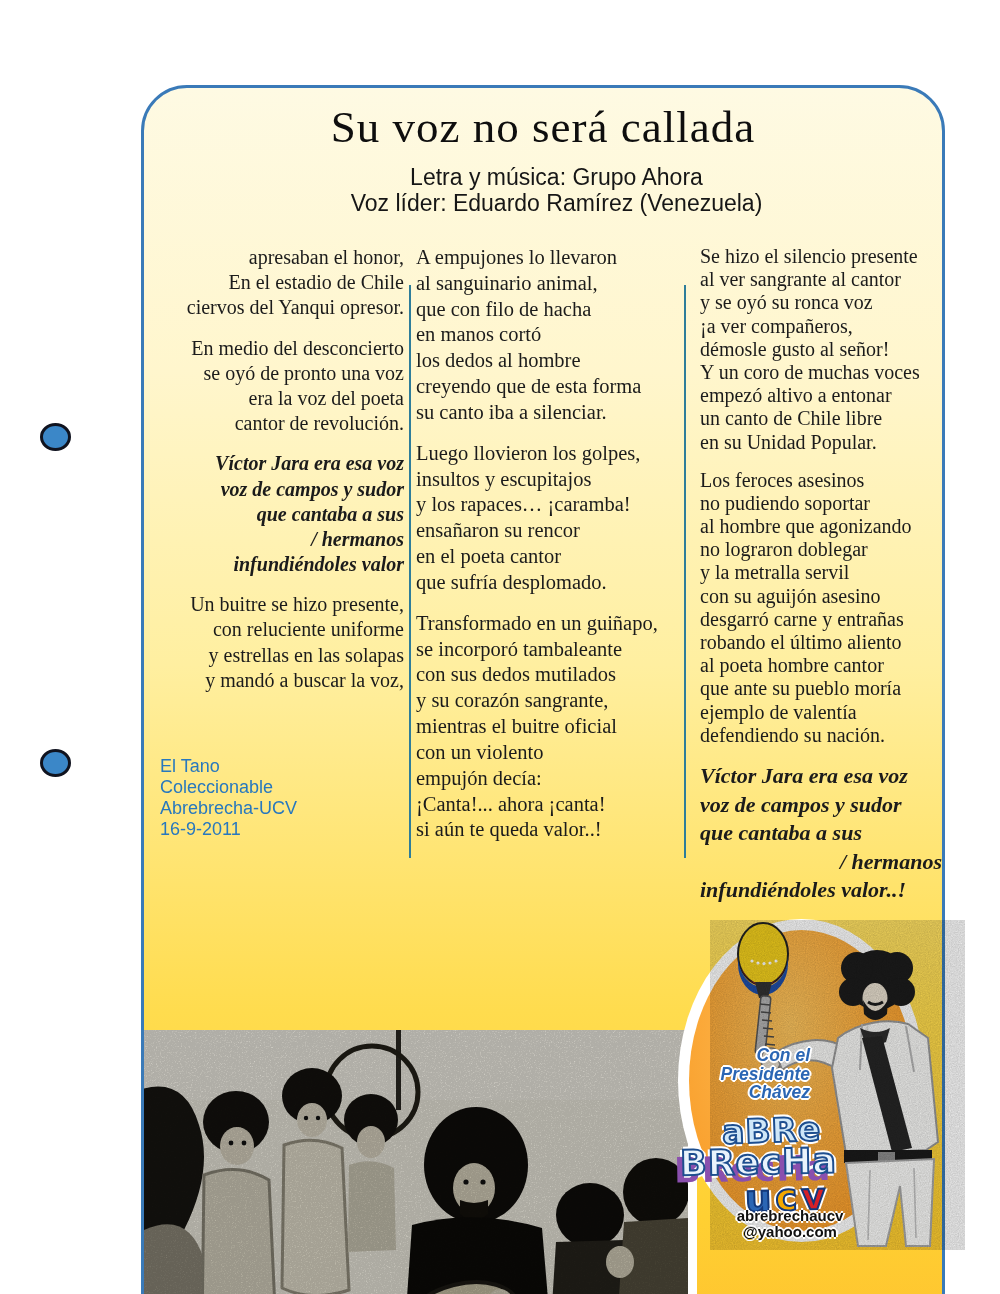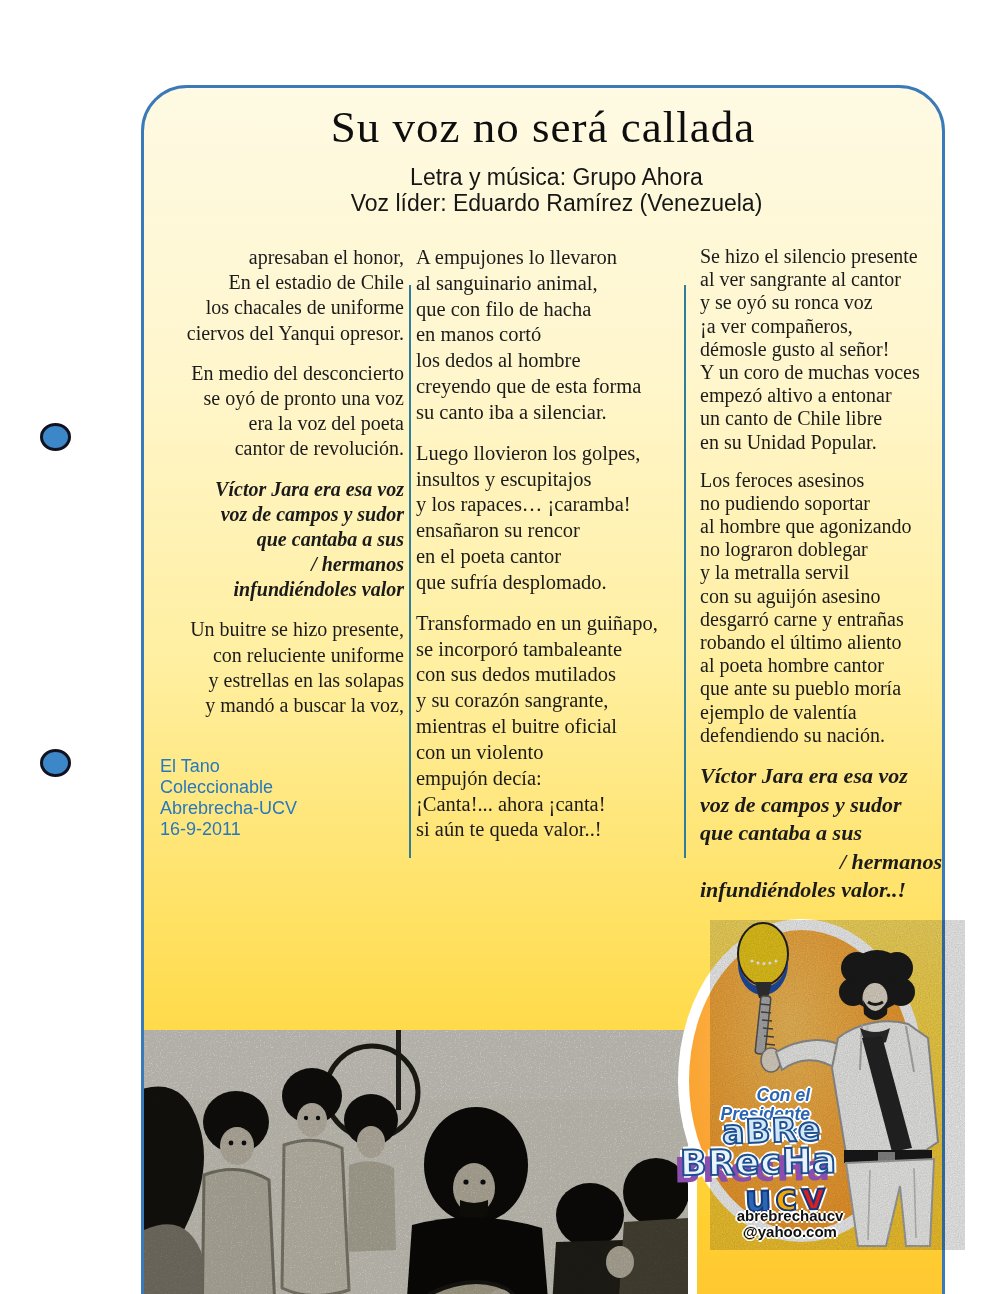--- a/index.html
+++ b/index.html
@@ -54,21 +54,21 @@
   
   .logo-group{position:absolute;left:650px;top:915px;width:330px;height:345px;z-index:5;}
   .halo{position:absolute;left:28px;top:4px;width:247px;height:323px;border-radius:50%;
     background:#ffffff;}
   .orange-ellipse{position:absolute;left:39px;top:15px;width:225px;height:301px;border-radius:50%;
     background:radial-gradient(ellipse at 45% 32%, #fcc45e 0%, #fbab3c 45%, #f7941e 100%);}
 
   .tagline{position:absolute;left:22px;top:131px;width:138px;text-align:right;
     font-family:"Liberation Sans",sans-serif;font-weight:bold;font-style:italic;
     font-size:17.5px;line-height:1.07;color:#2b66b4;
-    text-shadow:-2px 0 #fff,2px 0 #fff,0 -2px #fff,0 2px #fff,-1px -1px #fff,1px 1px #fff,-1px 1px #fff,1px -1px #fff;margin-top:40px;}
+    text-shadow:-2px 0 #fff,2px 0 #fff,0 -2px #fff,0 2px #fff,-1px -1px #fff,1px 1px #fff,-1px 1px #fff,1px -1px #fff;}
 
   .bubble{position:absolute;font-family:"DejaVu Sans",sans-serif;font-weight:bold;
     letter-spacing:1px;white-space:nowrap;-webkit-text-stroke:2px #1d4e8f;}
   .word-abre{left:72px;top:196px;font-size:33px;color:#cfe7f8;
     text-shadow:-3px 0 #fff,3px 0 #fff,0 -3px #fff,0 3px #fff;transform:rotate(-2deg);}
   .word-brecha{left:30px;top:227px;font-size:35px;color:#e9f3fc;
     text-shadow:-6px 7px 0 #8a4fae,-3px 0 #fff,3px 0 #fff,0 -3px #fff,0 3px #fff;transform:rotate(-1deg);}
   .word-ucv{left:95px;top:261px;font-size:37px;letter-spacing:4px;-webkit-text-stroke:2px #13387a;
     text-shadow:-3px 0 #fff,3px 0 #fff,0 -3px #fff,0 3px #fff;transform:rotate(-2deg);}
   .word-ucv .u{color:#2b66b4;}
@@ -99,21 +99,20 @@
         </div>
     </div>
 
     <div class="vdivider v1"></div>
     <div class="vdivider v2"></div>
 
     <div class="poemcol col1" style="text-align: right;">
         <div class="stanza normal">
           <div>apresaban el honor,</div>
           <div>En el estadio de Chile</div>
-          <div>los chacales de uniforme</div>
           <div>ciervos del Yanqui opresor.</div>
         </div>
         <div class="stanza normal">
           <div>En medio del desconcierto</div>
           <div>se oyó de pronto una voz</div>
           <div>era la voz del poeta</div>
           <div>cantor de revolución.</div>
         </div>
         <div class="stanza bold-italic">
           <div>Víctor Jara era esa voz</div>

